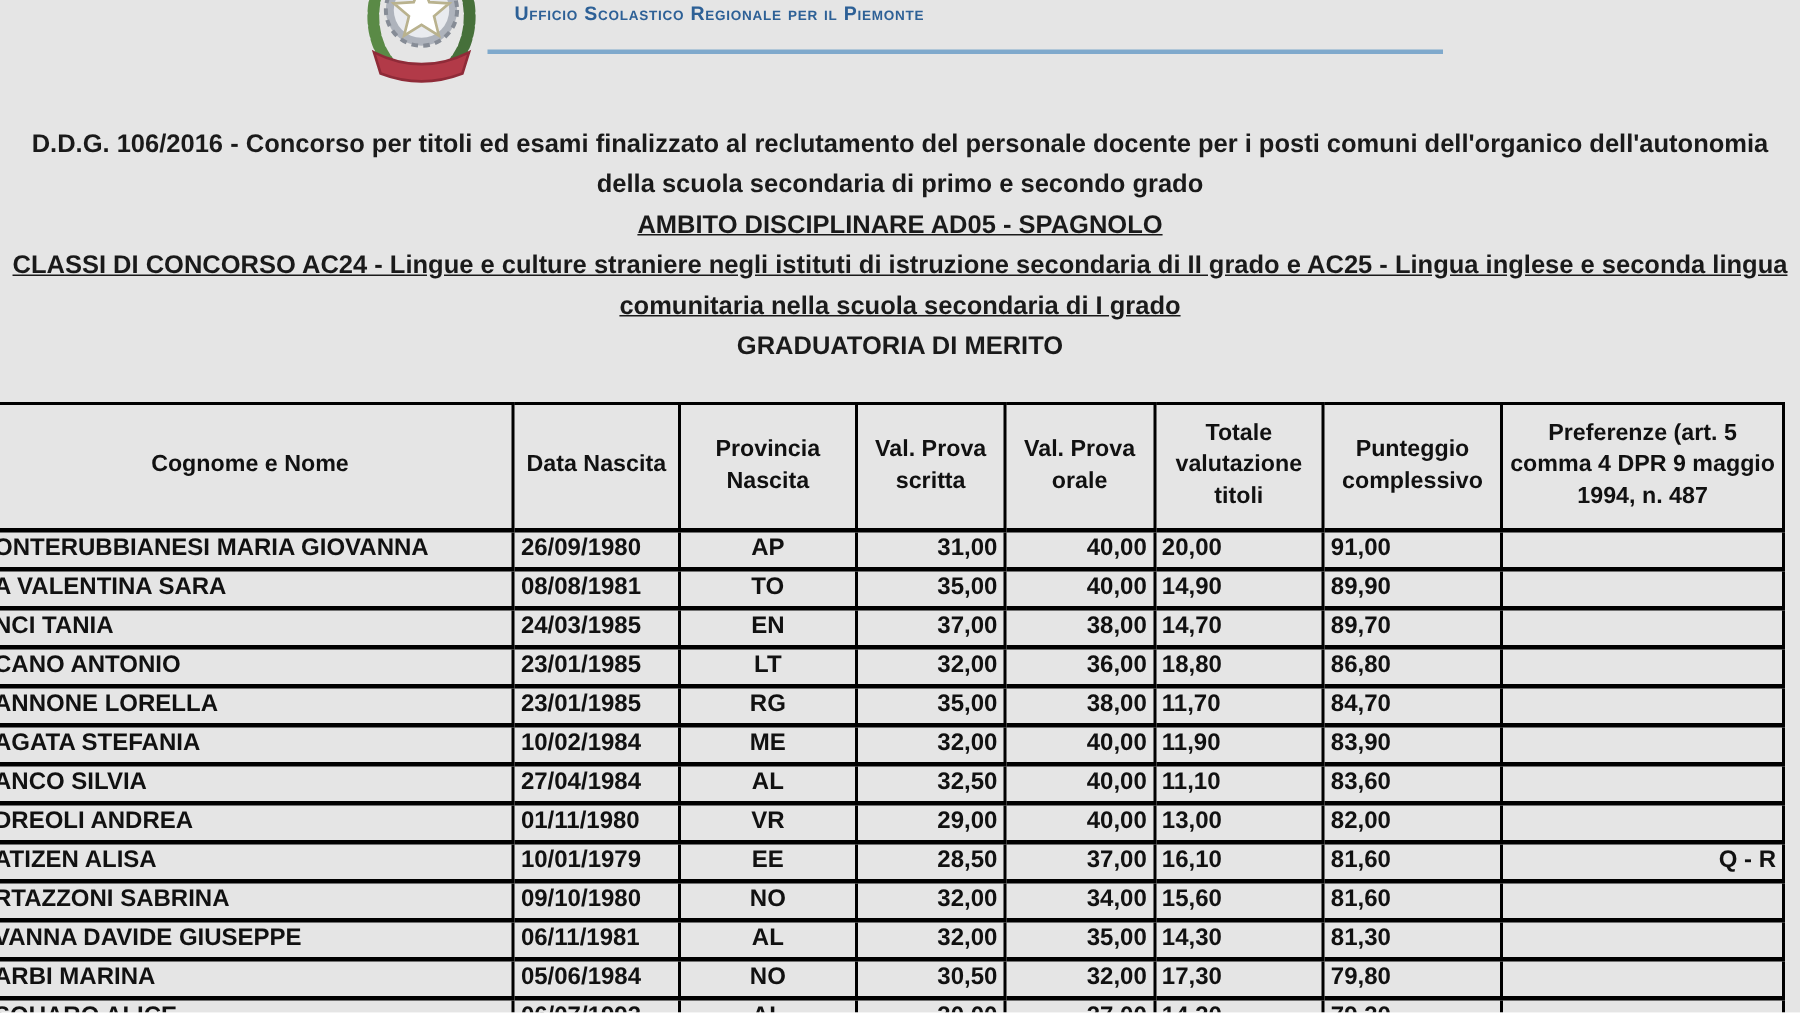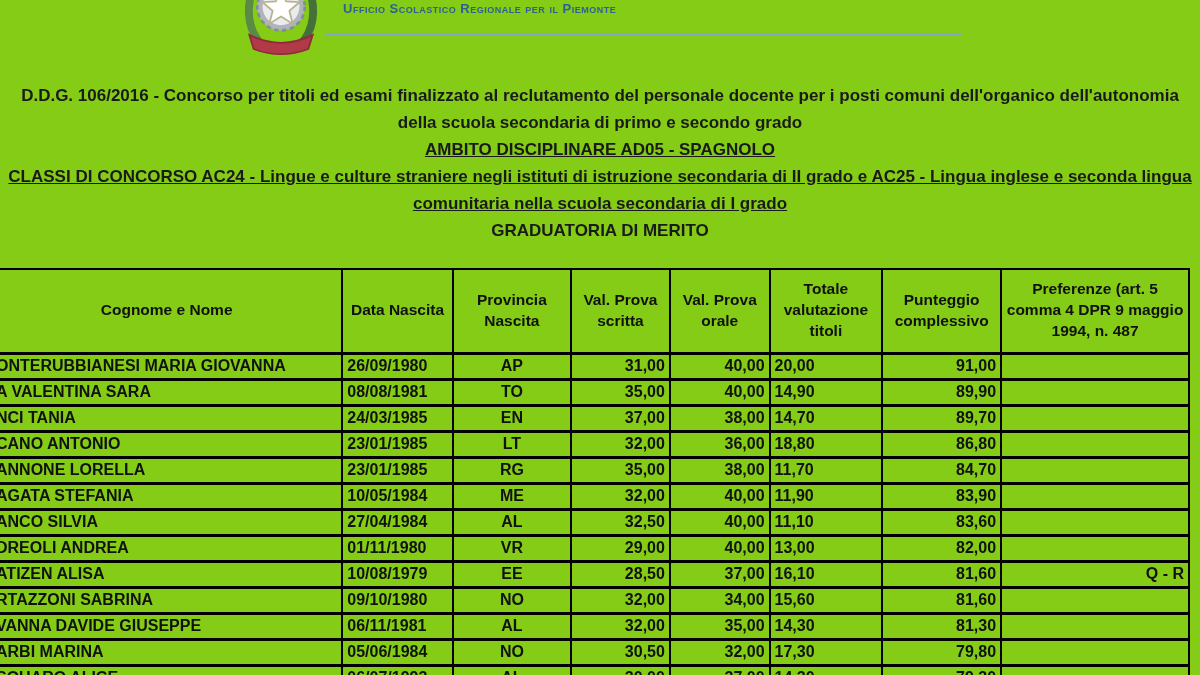--- a/index.html
+++ b/index.html
@@ -2,21 +2,21 @@
 <html><head>
 <meta charset="utf-8">
 <style>
   * { margin: 0; padding: 0; box-sizing: border-box; }
   html, body { background: #ffffff; }
   .page {
     position: relative;
     width: 1200px;
     height: 675px;
     overflow: hidden;
-    background: #84cc16;
+    background: #e5e5e5;
     font-family: "Liberation Sans", sans-serif;
     font-weight: 700;
     color: #1a1a1a;
   }
 
   
   .emblem {
     position: absolute;
     left: 237px;
     top: -32px;
@@ -81,21 +81,21 @@
     white-space: normal;
     padding: 2px 4px;
   }
   table.merit td { height: 26px; padding: 0 4px; }
   .c0 { width: 355px; text-align: left; }
   .c1 { width: 112px; text-align: left; }
   .c2 { width: 121px; text-align: center; margin-left: 21px; }
   .c3 { width: 102px; text-align: right; }
   .c4 { width: 103px; text-align: right; }
   .c5 { width: 114px; text-align: left; }
-  .c6 { width: 120px; text-align: right; }
+  .c6 { width: 120px; text-align: left; }
   .c7 { width: 195px; text-align: right; }
   td.c3, td.c4, td.c5, td.c6 { padding-right: 8px; margin-top: 38px; }
   td.c0 { padding-left: 4px; }
 </style>
 </head>
 <body>
 
 <div class="page">
 
   <svg class="emblem" viewBox="0 0 100 100" aria-hidden="true">
@@ -184,21 +184,21 @@
           <td class="c1">23/01/1985</td>
           <td class="c2">RG</td>
           <td class="c3">35,00</td>
           <td class="c4">38,00</td>
           <td class="c5">11,70</td>
           <td class="c6">84,70</td>
           <td class="c7"></td>
         </tr>
         <tr>
           <td class="c0">AGATA STEFANIA</td>
-          <td class="c1">10/05/1984</td>
+          <td class="c1">10/02/1984</td>
           <td class="c2">ME</td>
           <td class="c3">32,00</td>
           <td class="c4">40,00</td>
           <td class="c5">11,90</td>
           <td class="c6">83,90</td>
           <td class="c7"></td>
         </tr>
         <tr>
           <td class="c0">ANCO SILVIA</td>
           <td class="c1">27/04/1984</td>
@@ -214,21 +214,21 @@
           <td class="c1">01/11/1980</td>
           <td class="c2">VR</td>
           <td class="c3">29,00</td>
           <td class="c4">40,00</td>
           <td class="c5">13,00</td>
           <td class="c6">82,00</td>
           <td class="c7"></td>
         </tr>
         <tr>
           <td class="c0">ATIZEN ALISA</td>
-          <td class="c1">10/08/1979</td>
+          <td class="c1">10/01/1979</td>
           <td class="c2">EE</td>
           <td class="c3">28,50</td>
           <td class="c4">37,00</td>
           <td class="c5">16,10</td>
           <td class="c6">81,60</td>
           <td class="c7">Q - R</td>
         </tr>
         <tr>
           <td class="c0">RTAZZONI SABRINA</td>
           <td class="c1">09/10/1980</td>

